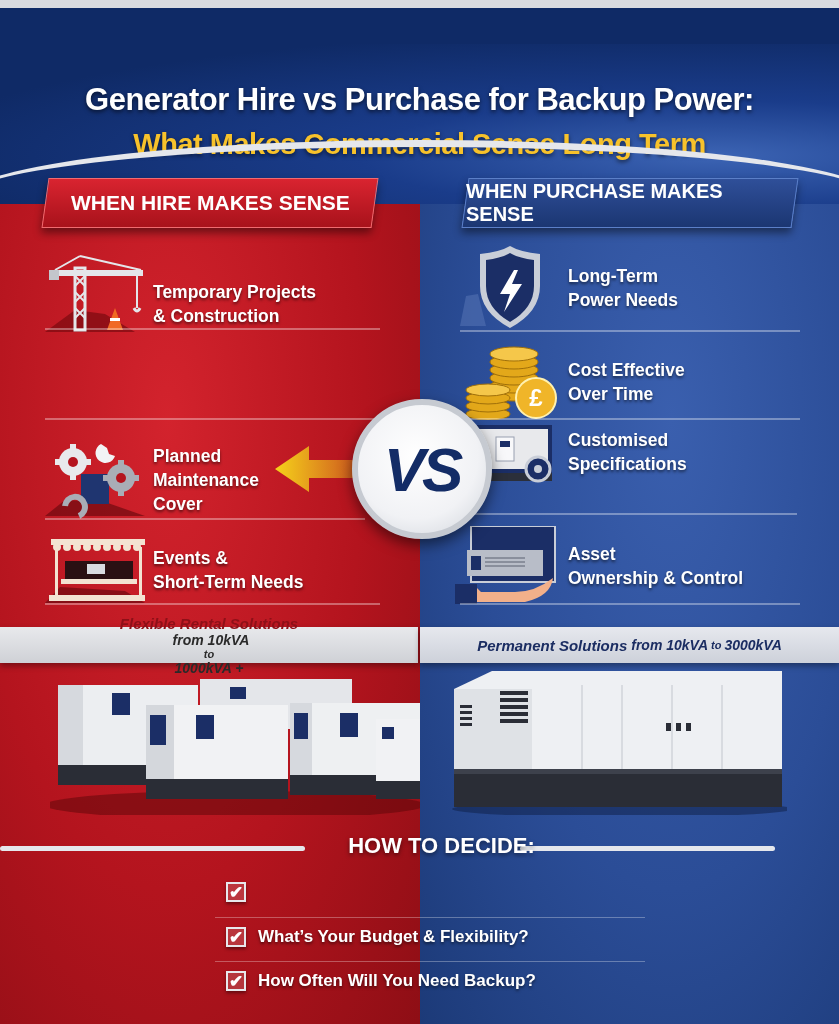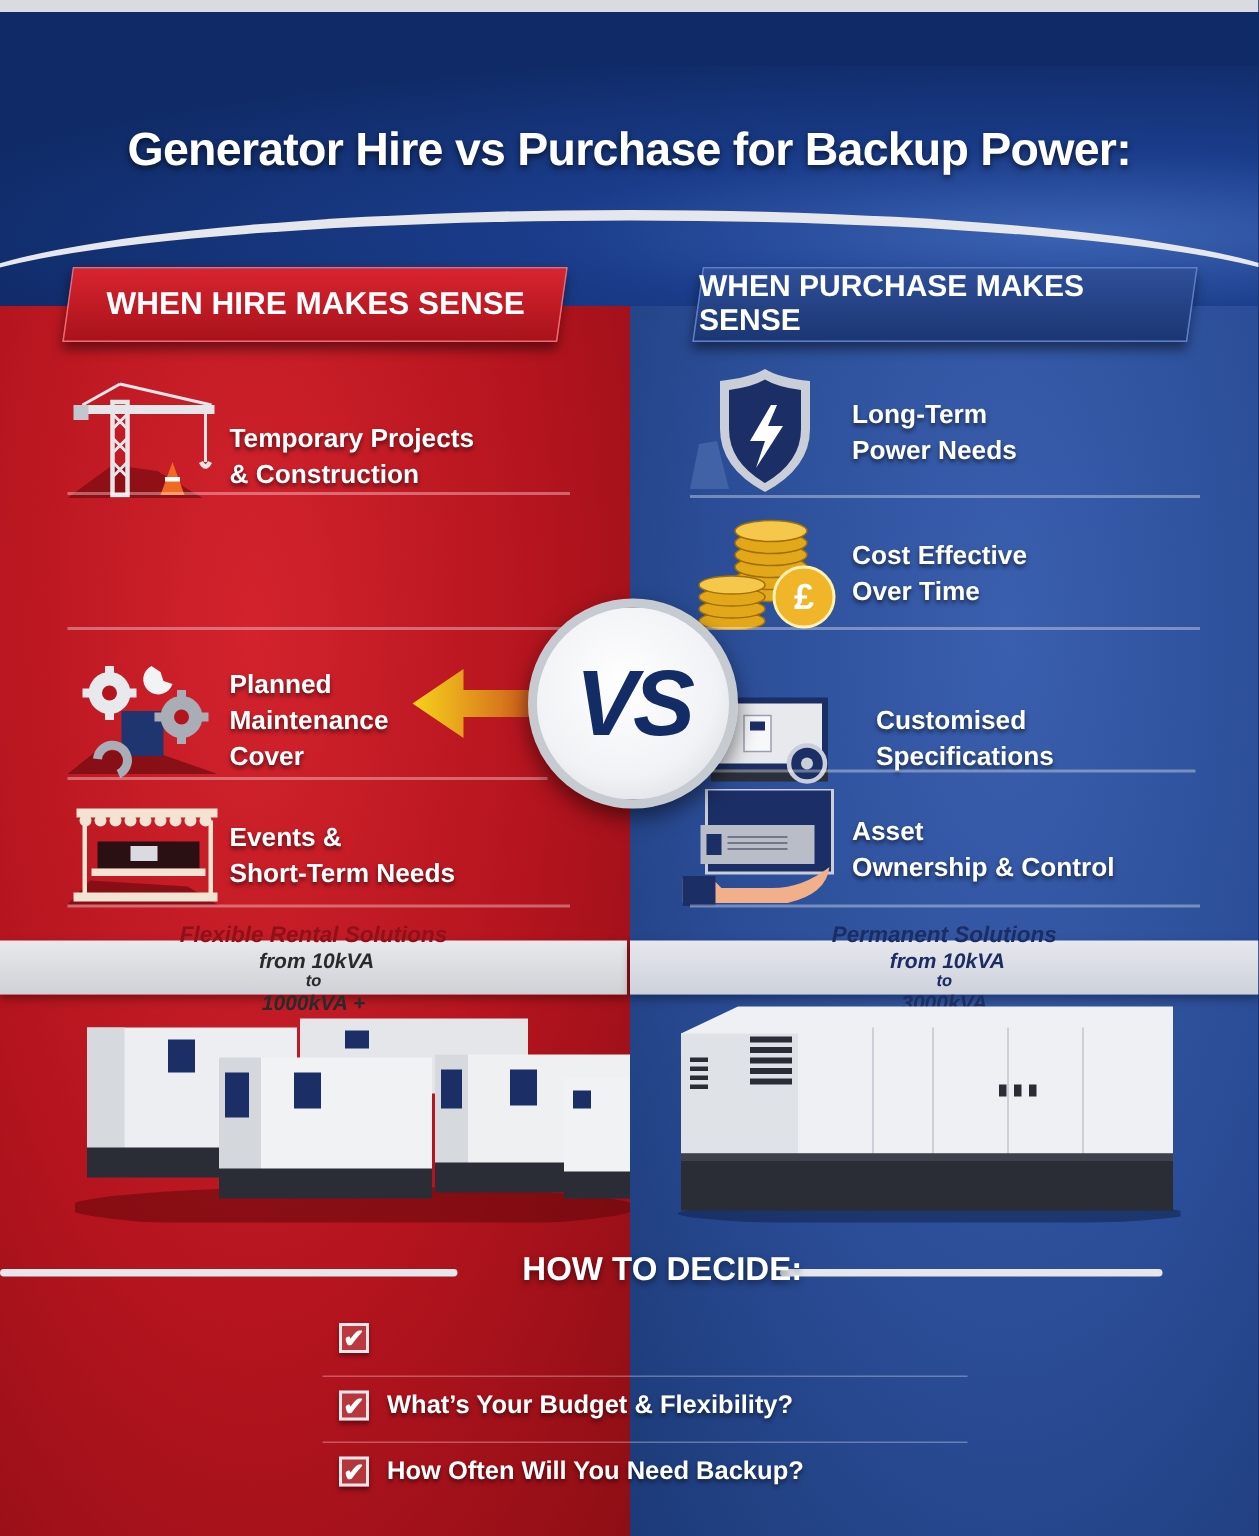--- a/index.html
+++ b/index.html
@@ -20,21 +20,21 @@
   .banner.hire { left: 45px; width: 330px; background: linear-gradient(#d92430, #a8121b); border: 1px solid #f06b70; }
   .banner.purchase { left: 465px; width: 330px; background: linear-gradient(#2f4f99, #1b3672); border: 1px solid #5b7fc8; font-size: 20px; }
   .item { position: absolute; display: flex; align-items: center; height: 80px; }
   .item .icon { width: 100px; height: 72px; flex-shrink: 0; margin-right: 8px; display: flex; align-items: center; justify-content: center; }
   .item .label { color: #fff; font-weight: bold; font-size: 17.5px; line-height: 24px; text-shadow: 0 2px 3px rgba(0,0,0,.55); white-space: pre-line; }
   .divider { position: absolute; height: 2px; background: rgba(255,255,255,.35); }
   .vs { position: absolute; left: 352px; top: 399px; width: 140px; height: 140px; border-radius: 50%; background: radial-gradient(circle at 45% 40%, #ffffff 0%, #f1f2f5 60%, #cfd3da 100%); border: 6px solid #c6cad1; box-shadow: 0 6px 14px rgba(0,0,0,.5); display: flex; align-items: center; justify-content: center; color: #132c66; font-weight: bold; font-size: 62px; letter-spacing: -3px; font-style: italic; }
   .arrow { position: absolute; left: 275px; top: 446px; width: 100px; height: 46px; }
   .range-bar { position: absolute; top: 627px; height: 36px; display: flex; align-items: center; justify-content: center; font-size: 15px; font-weight: bold; font-style: italic; box-shadow: 0 3px 6px rgba(0,0,0,.35); }
   .range-bar.left { left: 0; width: 418px; background: linear-gradient(#e8e9ec, #cfd1d6); flex-direction: column; }
-  .range-bar.right { left: 420px; width: 419px; background: linear-gradient(#e6e8ee, #cdd1da); flex-direction: column; }
+  .range-bar.right { left: 420px; width: 419px; background: linear-gradient(#e6e8ee, #cdd1da); }
   .rb-accent-red { color: #8e1018; }
   .rb-dark { color: #2a2a2a; font-size: 14px; margin-left: 4px; }
   .rb-small { font-size: 11px; margin: 0 3px; color: #2a2a2a; }
   .rb-blue { color: #1b2d62; }
   .decide-title { position: absolute; top: 833px; width: 100%; text-align: center; color: #fff; font-weight: bold; font-size: 22px; text-shadow: 0 2px 4px rgba(0,0,0,.5); padding-left: 44px; }
   .decide-line { position: absolute; top: 846px; height: 5px; background: #e5e7ec; border-radius: 3px; }
   .check-row { position: absolute; left: 226px; display: flex; align-items: center; height: 34px; }
   .check-box { width: 20px; height: 20px; border: 2px solid #e8e8ec; background: rgba(255,255,255,.15); display: flex; align-items: center; justify-content: center; color: #fff; font-size: 17px; font-weight: bold; margin-right: 12px; box-shadow: 0 2px 3px rgba(0,0,0,.4); }
   .check-label { color: #fff; font-weight: bold; font-size: 17px; text-shadow: 0 2px 3px rgba(0,0,0,.5); }
   .check-divider { position: absolute; left: 215px; width: 430px; height: 1px; background: rgba(255,255,255,.3); }
@@ -43,20 +43,21 @@
 </head>
 <body>
 
 <div class="page">
   <div class="top-strip"></div>
   <div class="left-bg"></div>
   <div class="right-bg"></div>
 
   <div class="header">
     <div class="title1">Generator Hire vs Purchase for Backup Power:</div>
+    <div class="title2">What Makes Commercial Sense Long Term</div>
   </div>
   <div class="arc"></div>
 
   <div class="banner hire">
       <span>WHEN HIRE MAKES SENSE</span>
     </div>
   <div class="banner purchase">
       <span>WHEN PURCHASE MAKES SENSE</span>
     </div>
 
@@ -175,21 +176,21 @@
         </g>
         <circle cx="76" cy="54" r="20" fill="#f0b529" stroke="#fff1b0" stroke-width="2"></circle>
         <text x="76" y="62" text-anchor="middle" font-size="24" font-weight="bold" fill="#ffffff" font-family="Liberation Sans, sans-serif">£</text>
       </svg>
     </div>
     <div class="label">Cost Effective
 Over Time</div>
   </div>
   <div class="divider" style="left:460px; top:418px; width:340px;"></div>
 
-  <div class="item" style="left:460px; top:452px;gap:16px;">
+  <div class="item" style="left:460px; top:412px;">
     <div class="icon">
       <svg width="100" height="74" viewBox="0 0 100 74">
         <rect x="14" y="10" width="78" height="48" fill="#1b2e66"></rect>
         <rect x="18" y="14" width="70" height="40" fill="#e8e9ec"></rect>
         <rect x="36" y="22" width="18" height="24" fill="#f8f8fa" stroke="#98a0b0"></rect>
         <rect x="40" y="26" width="10" height="6" fill="#1b2e66"></rect>
         <rect x="14" y="58" width="78" height="8" fill="#2b2f3a"></rect>
         <circle cx="78" cy="54" r="12" fill="#1b2e66" stroke="#c9ced8" stroke-width="3"></circle>
         <circle cx="78" cy="54" r="4" fill="#c9ced8"></circle>
       </svg>

